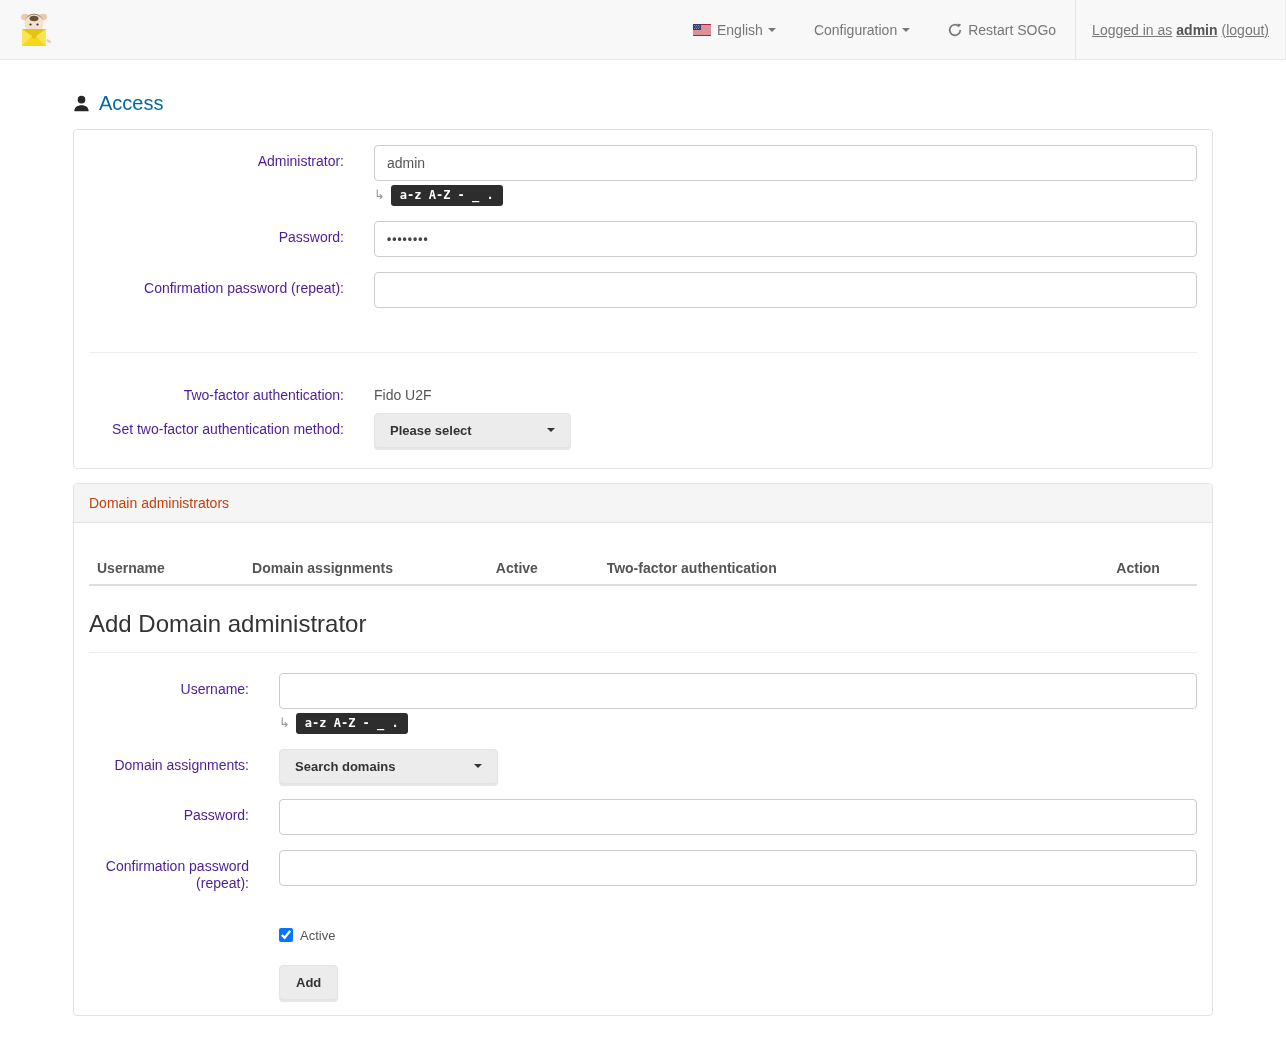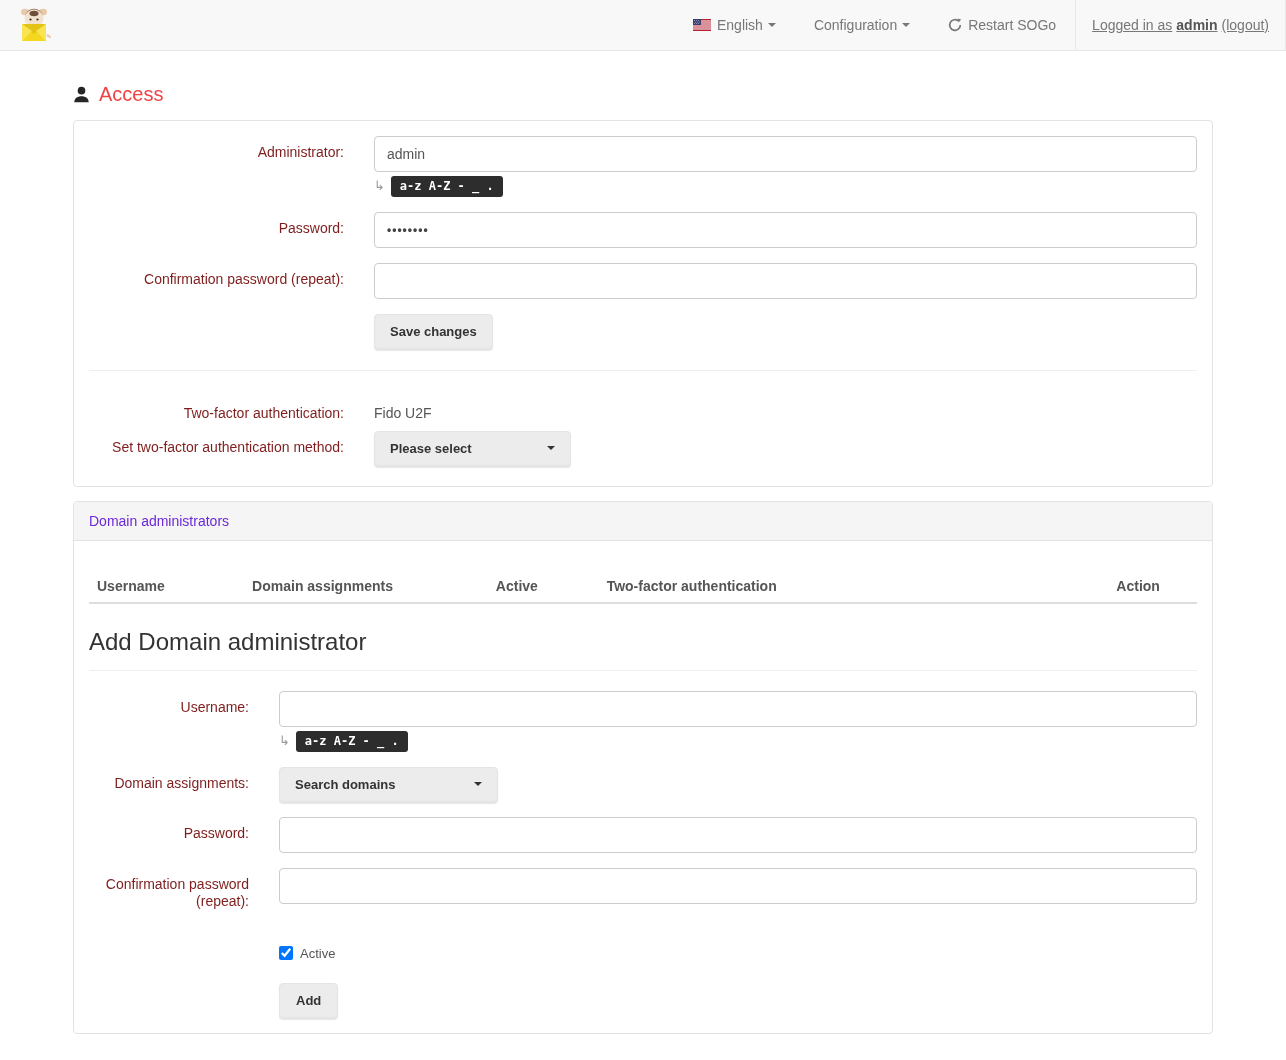--- a/index.html
+++ b/index.html
@@ -6,21 +6,21 @@
   html, body { margin:0; padding:0; }
   body {
     width:1286px; height:1060px; overflow:hidden;
     background:#fff;
     font-family:"Liberation Sans", sans-serif;
     font-size:14px; color:#555;
   }
 
   
   .navbar {
-    height:51px; background:#f8f8f8; border-bottom:1px solid #e7e7e7;
+    height:60px; background:#f8f8f8; border-bottom:1px solid #e7e7e7;
     display:flex; justify-content:space-between; align-items:stretch;
   }
   .navbar-logo { display:flex; align-items:center; padding:4px 14px; cursor:pointer; }
   .nav-right { display:flex; align-items:stretch; }
   .nav-item {
     display:flex; align-items:center; padding:0 19px;
     color:#777; cursor:pointer; white-space:nowrap;
   }
   .nav-item .lbl { color:#777; }
   .nav-logged {
@@ -33,37 +33,37 @@
     display:inline-block; width:0; height:0; margin-left:5px; vertical-align:middle;
     border-top:4px dashed #777; border-right:4px solid transparent; border-left:4px solid transparent;
   }
   .flag { display:inline-block; margin-right:6px; line-height:0; }
   .refresh-ic { display:inline-block; margin-right:6px; line-height:0; }
 
   
   .container { width:1140px; margin:0 auto; }
   .section-title {
     display:flex; align-items:center; gap:9px;
-    font-size:20px; font-weight:400; color:#ef4444;
+    font-size:20px; font-weight:400; color:#0369a1;
     margin:32px 0 14px 0;
   }
   .section-title .ic { line-height:0; }
 
   
   .panel { border:1px solid #e3e3e3; border-radius:4px; margin-bottom:14px; background:#fff; }
   .panel-heading { padding:11px 15px; border-radius:3px 3px 0 0; font-size:13px; }
   .panel-danger > .panel-heading { background:#fc4336; color:#fff; font-weight:bold; }
-  .panel-default > .panel-heading { background:#f5f5f5; color:#6d28d9; border-bottom:1px solid #e3e3e3; font-size:14px; }
+  .panel-default > .panel-heading { background:#f5f5f5; color:#c2410c; border-bottom:1px solid #e3e3e3; font-size:14px; }
   .panel-body { padding:15px; }
 
   
   .form-group { display:flex; margin-bottom:15px; }
   .ctl-label {
     flex-shrink:0; text-align:right; padding:8px 30px 0 0;
-    color:#7f1d1d; font-size:14px; line-height:1.25;
+    color:#4c1d95; font-size:14px; line-height:1.25;
   }
   .w-wide .ctl-label { width:285px; }
   .w-narrow .ctl-label { width:190px; }
   .controls { flex:1; min-width:0; }
   input.form-control {
     width:100%; height:36px; padding:6px 12px;
     font-size:14px; color:#555; font-family:"Liberation Sans", sans-serif;
     border:1px solid #ccc; border-radius:4px; background:#fff; outline:none;
   }
   input.pw-mask { letter-spacing:1px; font-size:12px; font-weight:bold; color:#444; }
@@ -213,23 +213,20 @@
 
       <div class="form-group w-wide">
         <label class="ctl-label">Confirmation password (repeat):</label>
         <div class="controls">
           <input class="form-control" type="text" value="" style="">
         </div>
       </div>
 
       <div class="form-group w-wide">
         <label class="ctl-label"></label>
-        <div class="controls">
-          <button class="btn">Save changes</button>
-        </div>
       </div>
 
       <hr class="divider">
 
       <div class="form-group w-wide static-group">
         <label class="ctl-label">Two-factor authentication:</label>
         <div class="controls">Fido U2F</div>
       </div>
 
       <div class="form-group w-wide" style="margin-bottom:5px;">

